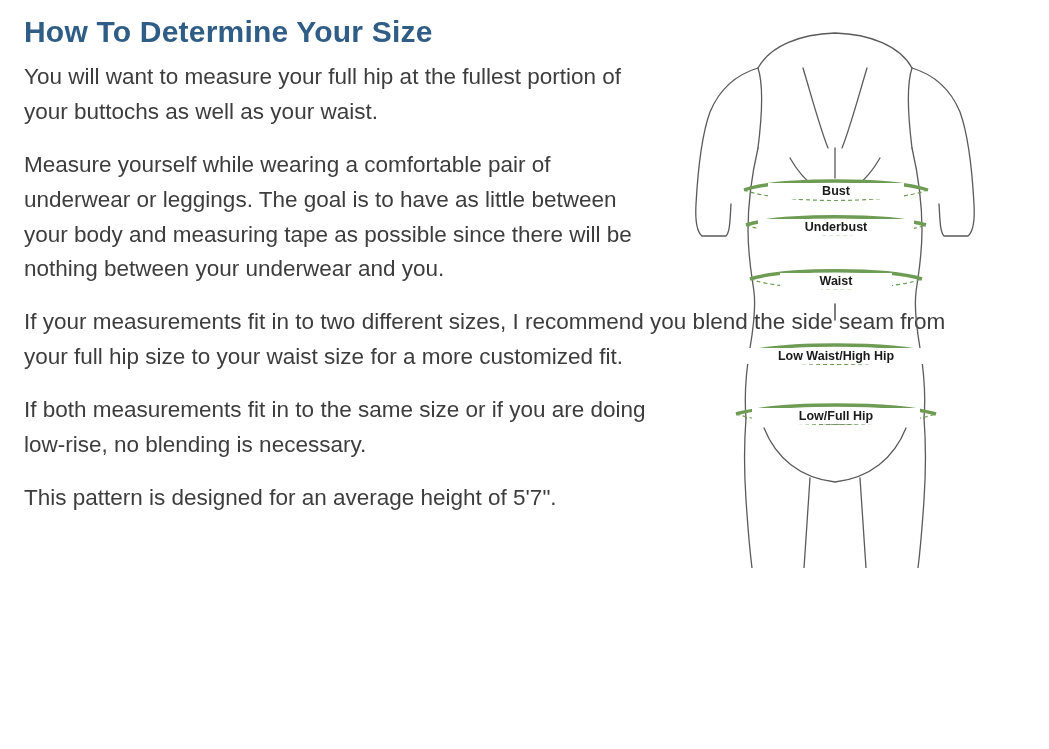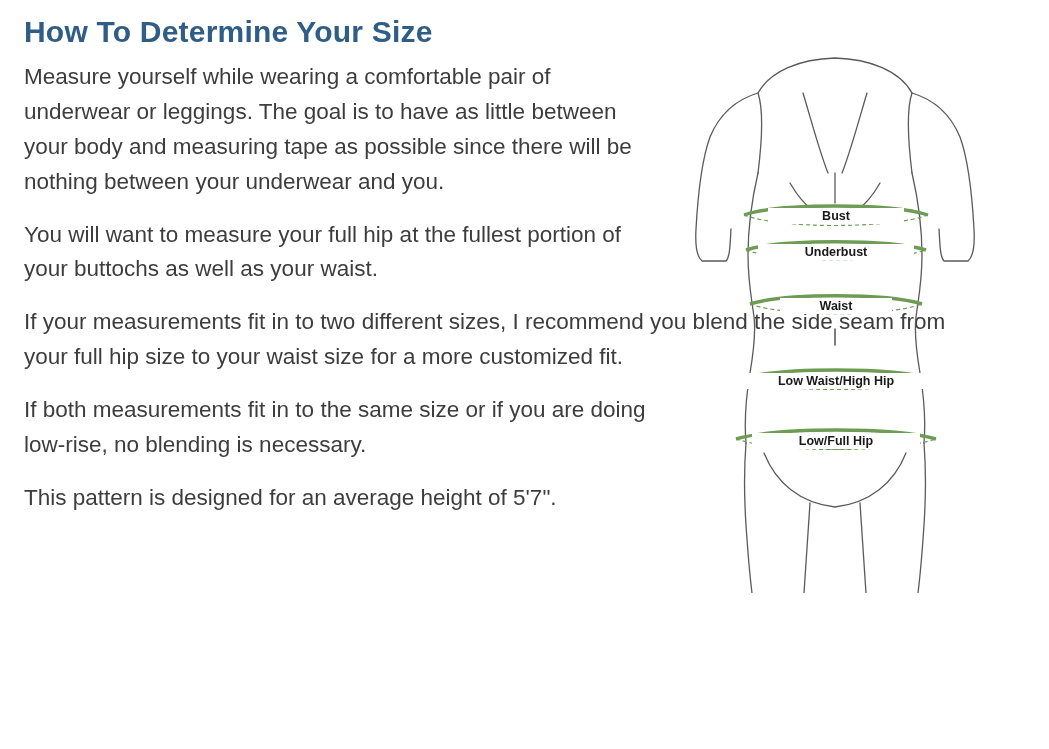--- a/index.html
+++ b/index.html
@@ -37,21 +37,21 @@
     font-weight: 400;
   }
   .col-left {
     width: 625px;
   }
   .full-width {
     width: 925px;
   }
   .figure {
     position: absolute;
-    top: 33px;
+    top: 8px;
     left: 640px;
     width: 390px;
     height: 560px;
   }
   .figure svg {
     display: block;
   }
   .measure-label {
     font-size: 12.5px;
     font-weight: bold;
@@ -63,23 +63,23 @@
   }
 </style>
 </head>
 <body>
 
 <div class="page">
 
   <div class="flow">
     <h1 class="title">How To Determine Your Size</h1>
 
+    <p class="body-text col-left">You will want to measure your full hip at the fullest portion of your buttochs as well as your waist.</p>
+
     <p class="body-text col-left">Measure yourself while wearing a comfortable pair of underwear or leggings. The goal is to have as little between your body and measuring tape as possible since there will be nothing between your underwear and you.</p>
-
-    <p class="body-text col-left">You will want to measure your full hip at the fullest portion of your buttochs as well as your waist.</p>
 
     <p class="body-text full-width">If your measurements fit in to two different sizes, I recommend you blend the side seam from your full hip size to your waist size for a more customized fit.</p>
 
     <p class="body-text col-left">If both measurements fit in to the same size or if you are doing low-rise, no blending is necessary.</p>
 
     <p class="body-text full-width">This pattern is designed for an average height of 5'7".</p>
   </div>
 
   <div class="figure">
     <svg width="390" height="560" viewBox="0 0 390 560" xmlns="http://www.w3.org/2000/svg">

